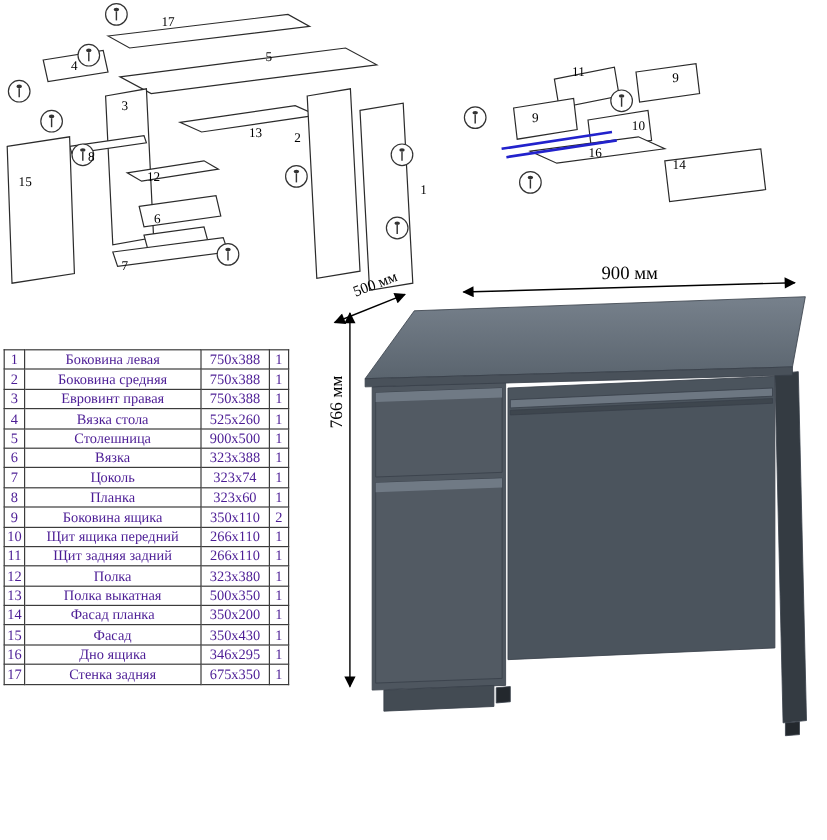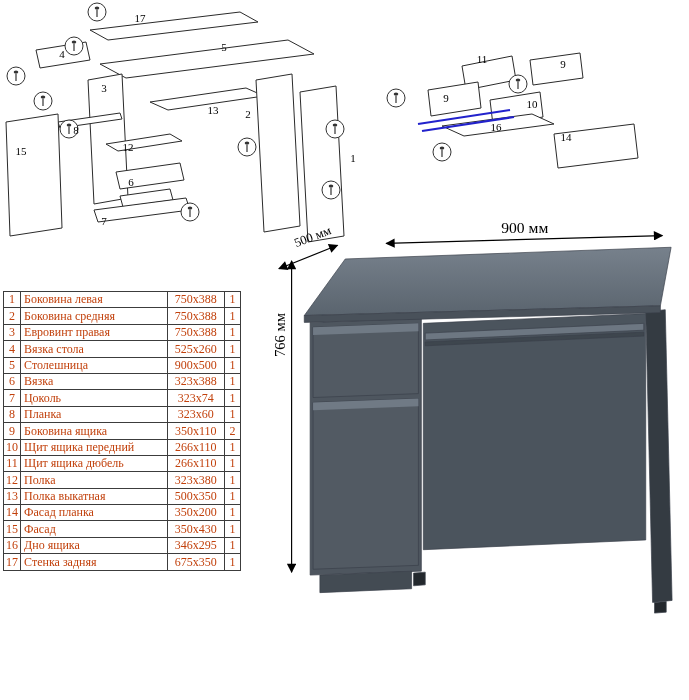--- a/index.html
+++ b/index.html
@@ -1,29 +1,29 @@
 <!DOCTYPE html>
 <html><head>
 <meta charset="utf-8">
 <style>
   * { margin:0; padding:0; box-sizing:border-box; }
   html,body { background:#ffffff; }
   .page { position:relative; width:689px; height:623px; background:#fff; overflow:hidden;
-          font-family:"Liberation Serif", serif; color:#c2410c; }
+          font-family:"Liberation Serif", serif; color:#4c1d95; }
   svg text { font-family:"Liberation Serif", serif; }
 
   .exploded-left  { position:absolute; left:0;   top:0;   }
   .exploded-right { position:absolute; left:382px; top:46px; }
   .desk           { position:absolute; left:262px; top:218px; }
 
   .parts { position:absolute; left:3px; top:291px; width:238px; }
   .parts table { border-collapse:collapse; width:100%; font-size:12px; }
   .parts td { border:1px solid #3c3c3c; padding:0 3px; height:16.4px; line-height:1.05; white-space:nowrap; }
   .parts td.c-num  { width:17px;  text-align:center; padding:0 1px; }
-  .parts td.c-name { width:146px; text-align:left; }
+  .parts td.c-name { width:146px; text-align:center; }
   .parts td.c-size { width:57px;  text-align:center;margin-top:23px; }
   .parts td.c-qty  { width:16px;  text-align:center; padding:0 1px; }
 
   .hw-title { position:absolute; left:0; top:626px; width:100%; text-align:center;
               font-size:15px; }
   .hw { position:absolute; left:3px; top:644px; width:683px; }
   .hw table { border-collapse:collapse; table-layout:fixed; width:683px; }
   .hw td { border:1px solid #3c3c3c; text-align:center; vertical-align:middle; overflow:hidden; padding:0 1px; }
   .hw td.icon-cell { height:26px; }
   .hw td.name-cell { height:14px; font-family:"Liberation Sans", sans-serif; font-size:6.3px; line-height:1.05; }
@@ -210,21 +210,21 @@
             <td class="c-qty">2</td>
           </tr>
           <tr>
             <td class="c-num">10</td>
             <td class="c-name">Щит ящика передний</td>
             <td class="c-size">266x110</td>
             <td class="c-qty">1</td>
           </tr>
           <tr>
             <td class="c-num">11</td>
-            <td class="c-name">Щит ящика дюбель</td>
+            <td class="c-name">Щит задняя задний</td>
             <td class="c-size">266x110</td>
             <td class="c-qty">1</td>
           </tr>
           <tr>
             <td class="c-num">12</td>
             <td class="c-name">Полка</td>
             <td class="c-size">323x380</td>
             <td class="c-qty">1</td>
           </tr>
           <tr>

